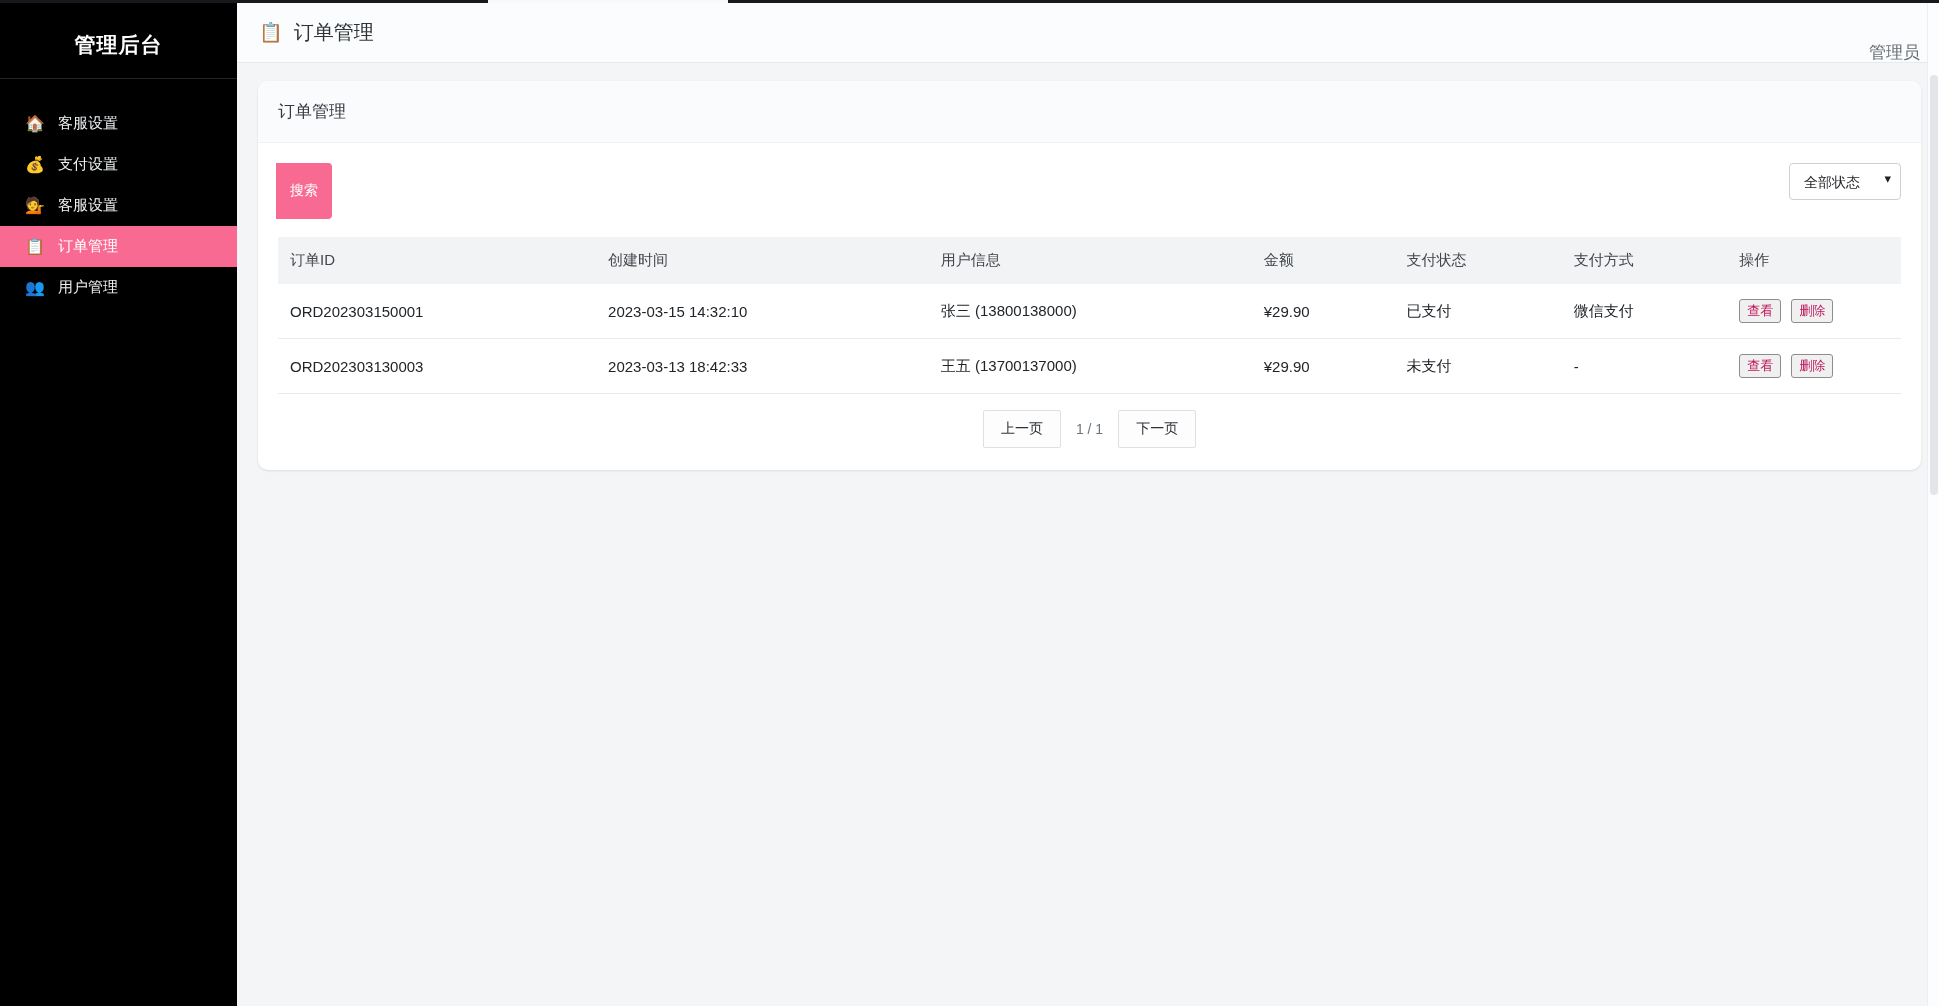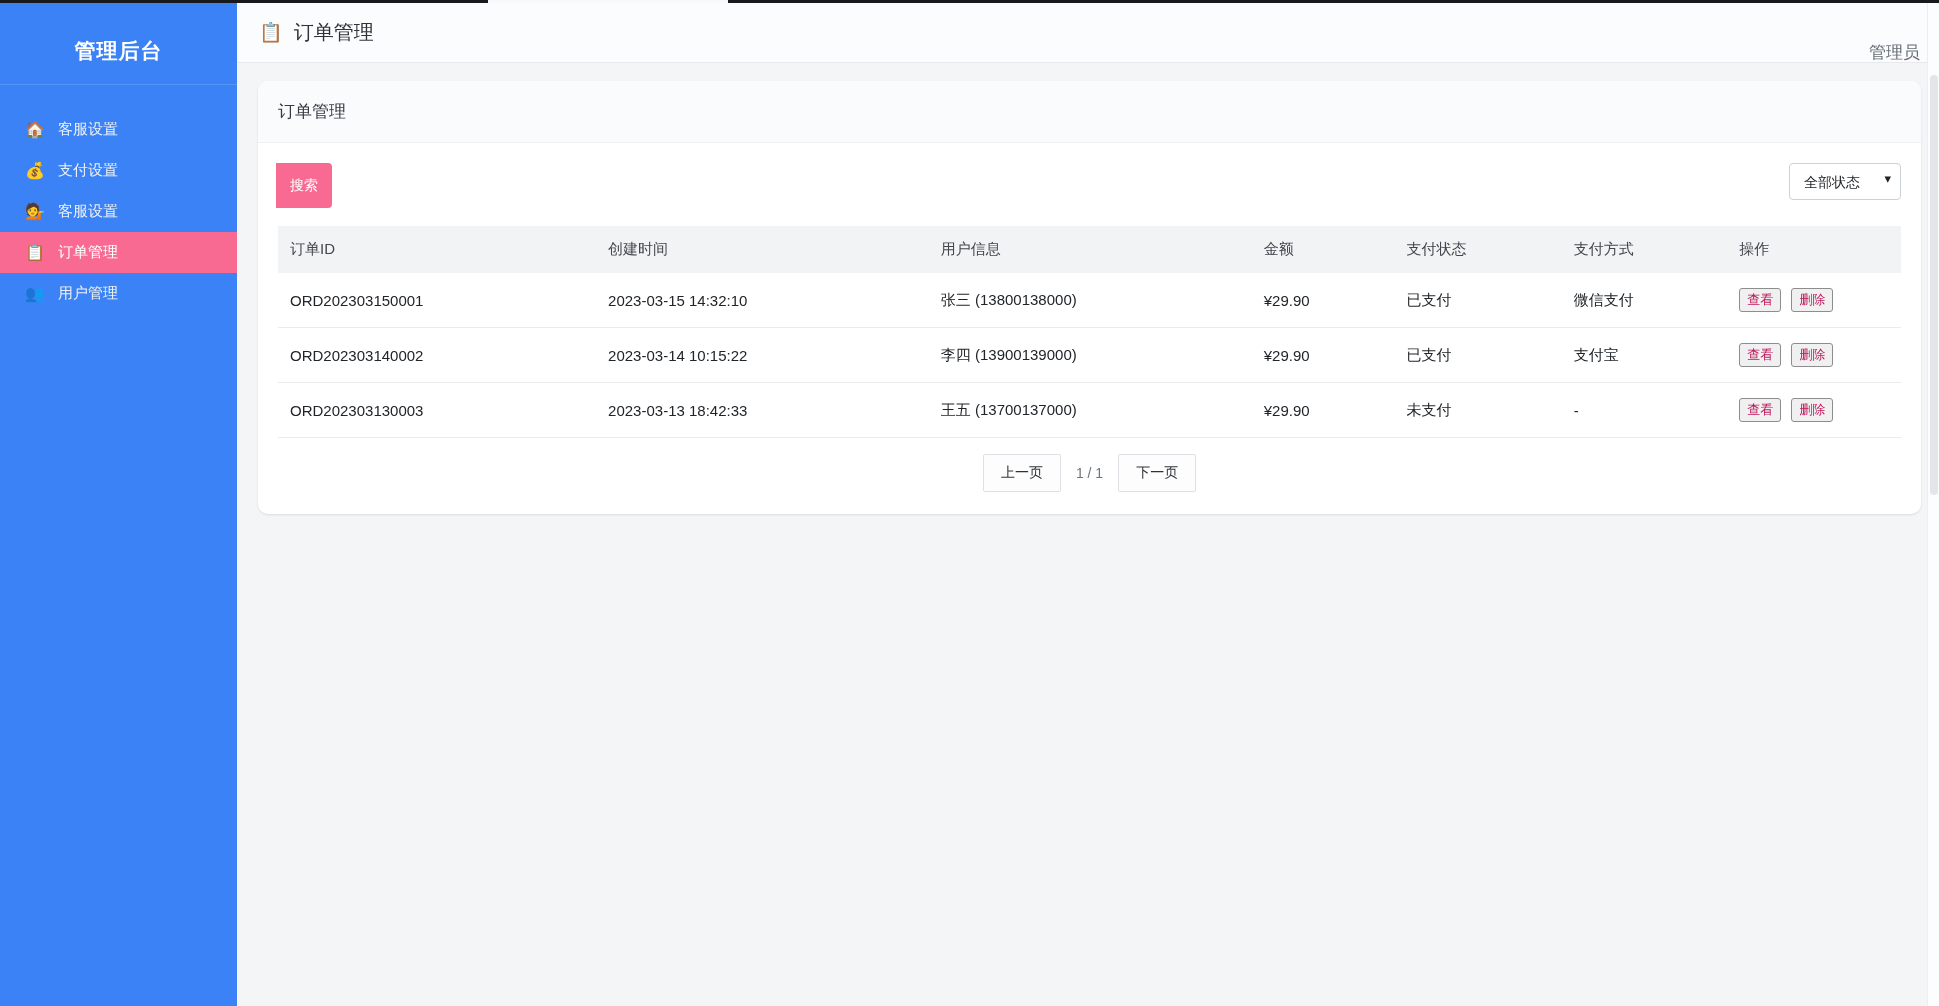--- a/index.html
+++ b/index.html
@@ -9,21 +9,21 @@
     font-family:"Liberation Sans","DejaVu Sans",sans-serif;
     background:#f4f5f7; color:#212529;
   }
   
   .topline { position:absolute; top:0; left:0; width:1939px; height:3px; background:#17191d; z-index:50; }
   .topline-gap { position:absolute; top:0; left:488px; width:240px; height:3px; background:#f8f9fa; }
 
   .app { display:flex; width:1939px; height:1006px; }
 
   
-  .sidebar { width:237px; flex:0 0 237px; background:#3b82f6; padding-top:17px; }
+  .sidebar { width:237px; flex:0 0 237px; background:#000000; padding-top:11px; }
   .sidebar-title {
     color:#ffffff; font-size:21px; font-weight:bold; text-align:center;
     padding:20px 0 19px; letter-spacing:1px;
   }
   .sidebar-divider { border-top:1px solid rgba(255,255,255,0.14); margin:0; }
   .nav { padding-top:24px; }
   .nav-item {
     display:flex; align-items:center; gap:13px;
     padding:11px 25px; color:#edf0f3; font-size:15px; cursor:pointer;
   }
@@ -56,21 +56,21 @@
   
   .toolbar { display:flex; justify-content:space-between; align-items:flex-start; margin-bottom:18px; }
   .search-group { display:flex; }
   .search-input {
     width:250px; height:41px; border:1px solid #ced4da; border-radius:4px;
     padding:0 13px; font-size:14px; color:#333; outline:none;
     font-family:inherit; background:#fff;
   }
   .search-input::placeholder { color:#9aa0a6; }
   .search-btn {
-    width:56px; height:45px; margin-left:-2px; border:none; border-radius:0 4px 4px 0;
+    width:56px; height:56px; margin-left:-2px; border:none; border-radius:0 4px 4px 0;
     background:#f86a92; color:#ffffff; font-size:14px; cursor:pointer; font-family:inherit;
   }
   .select-wrap { position:relative; }
   .status-select {
     appearance:none; -webkit-appearance:none;
     height:37px; min-width:112px; padding:0 30px 0 14px;
     border:1px solid #ccd1d6; border-radius:4px; background:#fff;
     font-size:14px; color:#1e2124; font-family:inherit; cursor:pointer;
   }
   .select-chevron {
@@ -207,32 +207,20 @@
                 <td>张三 (13800138000)</td>
                 <td>¥29.90</td>
                 <td class="status-paid">已支付</td>
                 <td>微信支付</td>
                 <td>
                   <button class="btn-action">查看</button>
                   <button class="btn-action">删除</button>
                 </td>
               </tr>
               <tr>
-                <td>ORD202303140002</td>
-                <td>2023-03-14 10:15:22</td>
-                <td>李四 (13900139000)</td>
-                <td>¥29.90</td>
-                <td class="status-paid">已支付</td>
-                <td>支付宝</td>
-                <td>
-                  <button class="btn-action">查看</button>
-                  <button class="btn-action">删除</button>
-                </td>
-              </tr>
-              <tr>
                 <td>ORD202303130003</td>
                 <td>2023-03-13 18:42:33</td>
                 <td>王五 (13700137000)</td>
                 <td>¥29.90</td>
                 <td class="status-unpaid">未支付</td>
                 <td>-</td>
                 <td>
                   <button class="btn-action">查看</button>
                   <button class="btn-action">删除</button>
                 </td>

